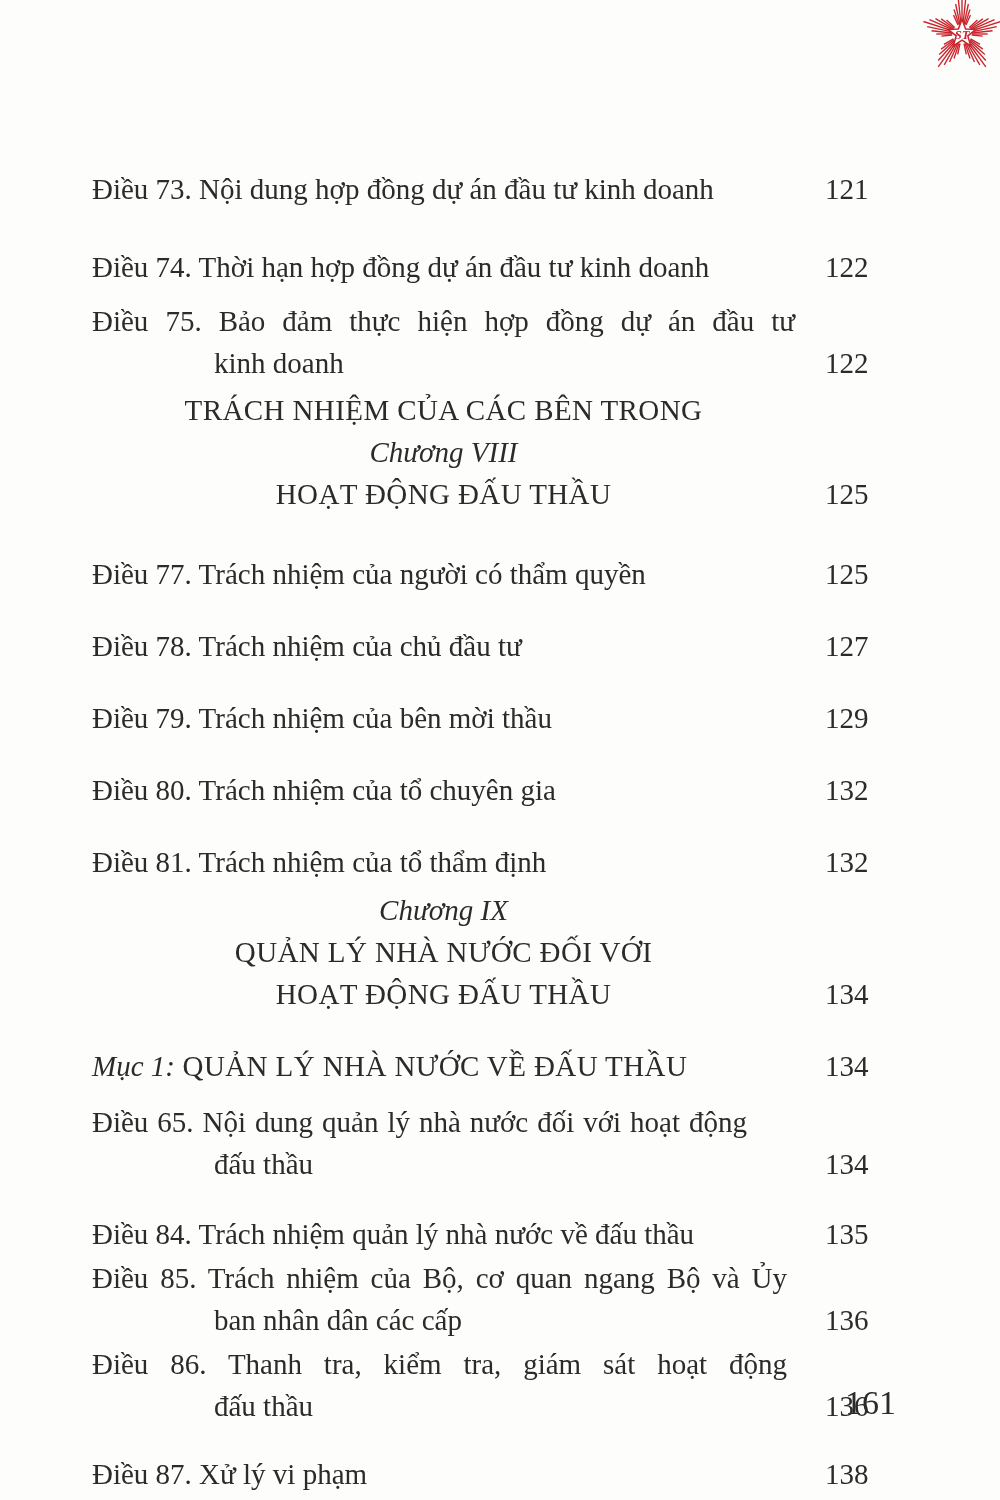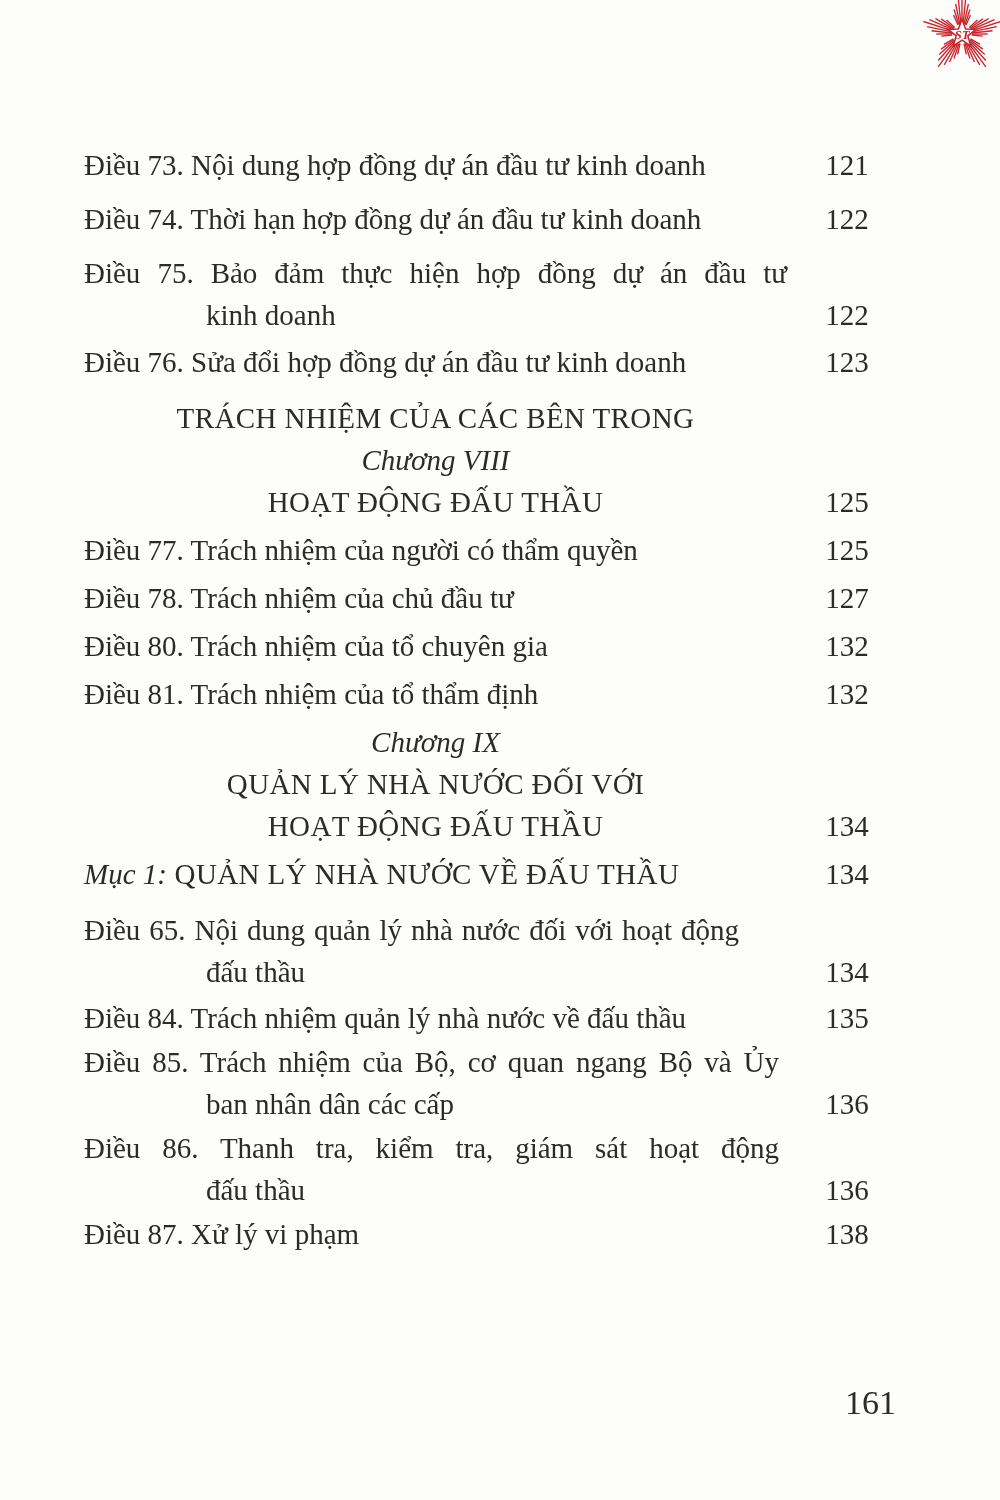--- a/index.html
+++ b/index.html
@@ -10,30 +10,30 @@
     overflow:hidden;
     font-family:"Liberation Serif","DejaVu Serif",serif;
     color:#2b2b2b;
   }
   .page { position:absolute; inset:0; }
 
   
   .logo { position:absolute; top:-12px; right:-8px; width:92px; height:92px; }
 
   
-  .toc { position:absolute; left:84px; top:144px; width:793px; font-size:29px; }
+  .toc { position:absolute; left:92px; top:144px; width:793px; font-size:29px; }
   .entry { display:flex; align-items:flex-end; margin-bottom:6px; }
   .entry:nth-child(1), .entry:nth-child(2) { margin-bottom:12px; }
   .entry:nth-child(3), .entry:nth-child(4) { margin-bottom:5px; }
   .entry:nth-child(5), .entry:nth-child(12) { margin-top:14px; }
   .entry:nth-child(12) { margin-bottom:4px;gap:48px; }
   .entry:nth-child(n+13) { margin-bottom:2px;gap:8px; }
 
   .row-title { flex:1 1 auto; min-width:0; padding-right:30px; line-height:42px; }
-  .row-num  { flex:0 0 60px; text-align:center; line-height:42px; }
+  .row-num  { flex:0 0 60px; text-align:left; line-height:42px;margin-top:24px; }
 
   .line { white-space:nowrap; }
   .line.justify { text-align:justify; text-align-last:justify; }
   .line.cont { padding-left:122px; }
 
   .chapter .row-title { text-align:center; }
   .kicker { font-style:italic; }
   .caps { letter-spacing:.4px; }
   .section-prefix { font-style:italic; }
 
@@ -112,26 +112,20 @@
         </div>
         <div class="row-num">122</div>
       </div>
       <div class="entry article">
         <div class="row-title">
           <div class="line justify">Điều 75. Bảo đảm thực hiện hợp đồng dự án đầu tư</div>
           <div class="line cont">kinh doanh</div>
         </div>
         <div class="row-num">122</div>
       </div>
-      <div class="entry article">
-        <div class="row-title">
-          <div class="line">Điều 76. Sửa đổi hợp đồng dự án đầu tư kinh doanh</div>
-        </div>
-        <div class="row-num">123</div>
-      </div>
       <div class="entry chapter">
         <div class="row-title">
           <div class="line caps">TRÁCH NHIỆM CỦA CÁC BÊN TRONG</div>
           <div class="line kicker">Chương VIII</div>
           <div class="line caps">HOẠT ĐỘNG ĐẤU THẦU</div>
         </div>
         <div class="row-num">125</div>
       </div>
       <div class="entry article">
         <div class="row-title">
@@ -140,20 +134,26 @@
         <div class="row-num">125</div>
       </div>
       <div class="entry article">
         <div class="row-title">
           <div class="line">Điều 78. Trách nhiệm của chủ đầu tư</div>
         </div>
         <div class="row-num">127</div>
       </div>
       <div class="entry article">
         <div class="row-title">
+          <div class="line">Điều 79. Trách nhiệm của bên mời thầu</div>
+        </div>
+        <div class="row-num">129</div>
+      </div>
+      <div class="entry article">
+        <div class="row-title">
           <div class="line">Điều 80. Trách nhiệm của tổ chuyên gia</div>
         </div>
         <div class="row-num">132</div>
       </div>
       <div class="entry article">
         <div class="row-title">
           <div class="line">Điều 81. Trách nhiệm của tổ thẩm định</div>
         </div>
         <div class="row-num">132</div>
       </div>

